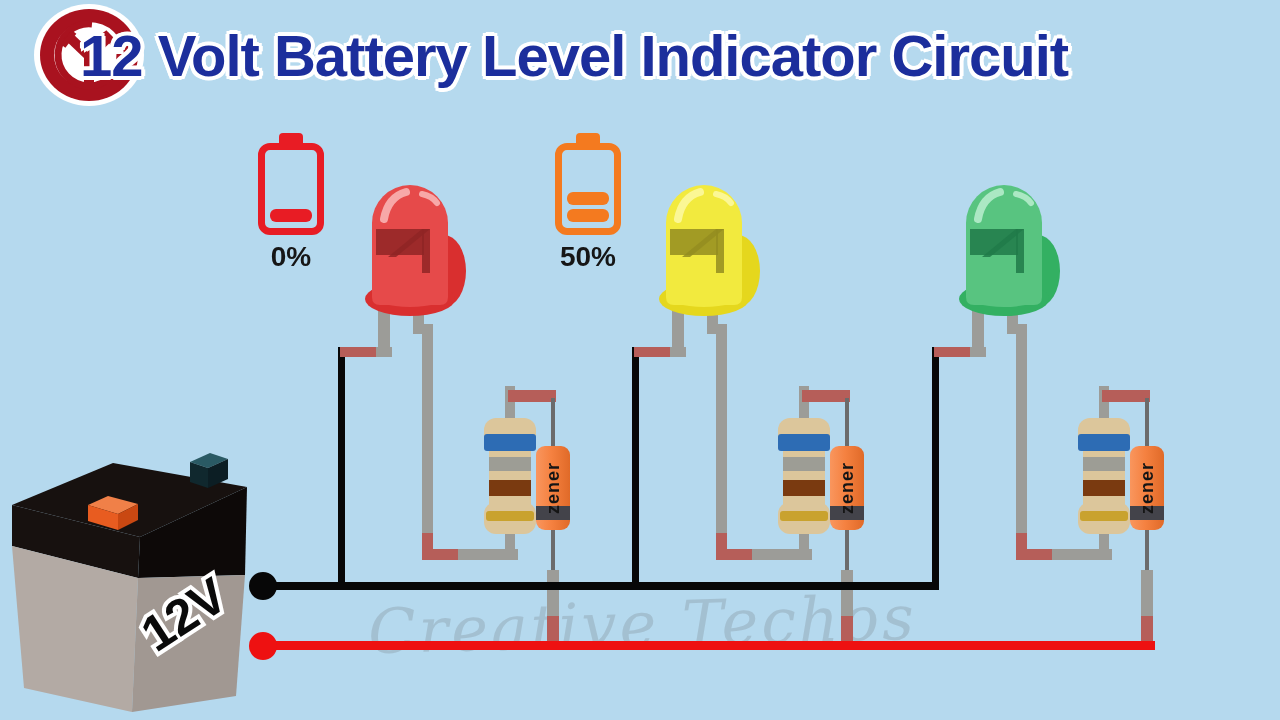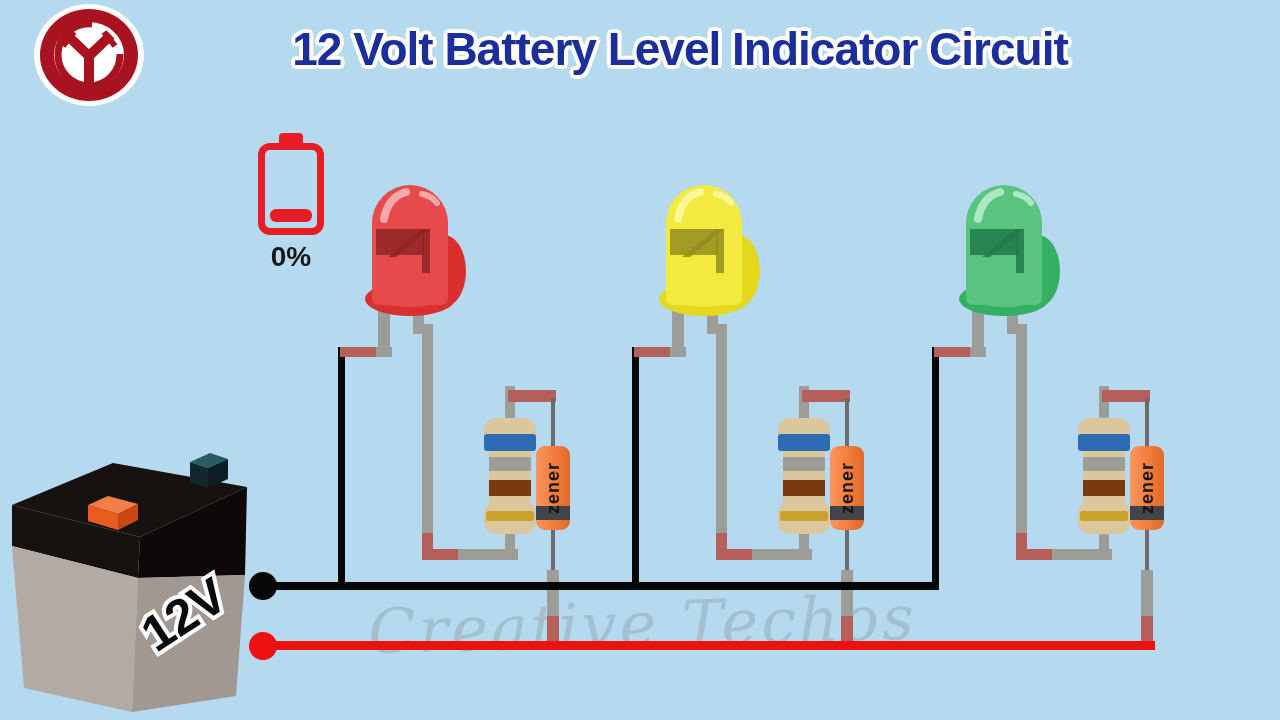--- a/index.html
+++ b/index.html
@@ -6,22 +6,22 @@
   .stage{
     position:relative;width:1280px;height:720px;overflow:hidden;
     background:var(--bg,#b5d9ee);
     font-family:"Liberation Sans",sans-serif;
   }
   .stage *{box-sizing:border-box;}
 
   
   .logo{position:absolute;left:26px;top:2px;width:126px;height:106px;z-index:5;}
   .title{
-    position:absolute;left:80px;right:0;top:22px;text-align:center;z-index:5;
-    font-size:46px;font-weight:bold;letter-spacing:-1px;color:var(--title,#1c2e9c);
+    position:absolute;left:80px;right:0;top:22px;z-index:5;
+    font-size:58px;font-weight:bold;letter-spacing:-1px;color:var(--title,#1c2e9c);
     text-shadow:-3px -3px 0 #fff,3px -3px 0 #fff,-3px 3px 0 #fff,3px 3px 0 #fff,
                 -4px 0 0 #fff,4px 0 0 #fff,0 -4px 0 #fff,0 4px 0 #fff;
   }
 
   
   .watermark{
     position:absolute;left:368px;top:588px;z-index:1;
     font-family:"DejaVu Serif",serif;font-style:italic;
     font-size:62px;letter-spacing:3px;color:var(--wm,#8fa3b0);opacity:.45;
     transform:rotate(-1.5deg);white-space:nowrap;
@@ -127,20 +127,28 @@
   <div class="title">12 Volt Battery Level Indicator Circuit</div>
 
   <div class="bicon" style="left: 258px; top: 133px; --icon: #e81c24;">
     <div class="bcap"></div>
     <div class="bbody">
       <div class="bbar"></div>
     </div>
     <div class="blabel">0%</div>
   </div>
 
+  <div class="bicon" style="left: 555px; top: 133px; --icon: #f47a1f;">
+    <div class="bcap"></div>
+    <div class="bbody">
+      <div class="bbar"></div>
+      <div class="bbar"></div>
+    </div>
+    <div class="blabel">50%</div>
+  </div>
 
 
   <div class="section" style="left: 338px; --body: #e64a4a; --hl: #f7a8a8; --chip: #8f2424; --flange: #d92f2f;">
     <div class="s-blackv"></div>
     <div class="tip-gray"></div>
     <div class="tip-red"></div>
     <div class="leg-l"></div>
     <div class="leg-r1"></div>
     <div class="leg-rbend"></div>
     <div class="leg-r2"></div>

